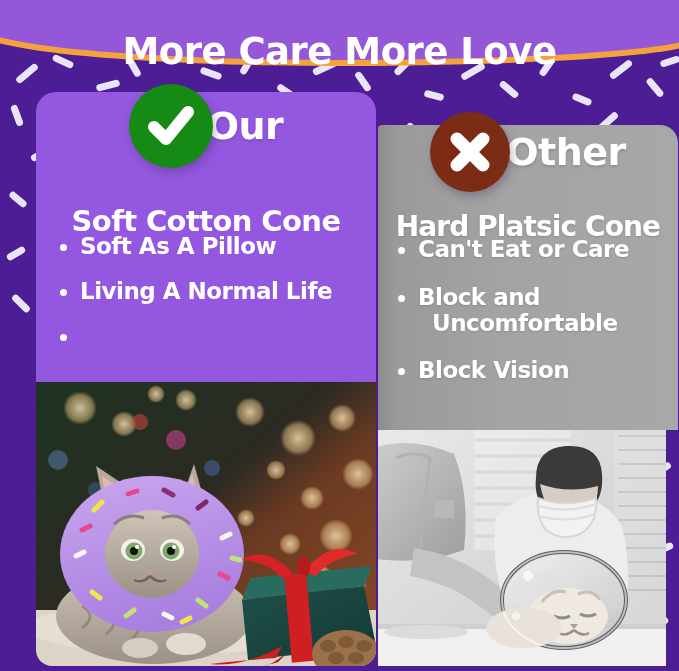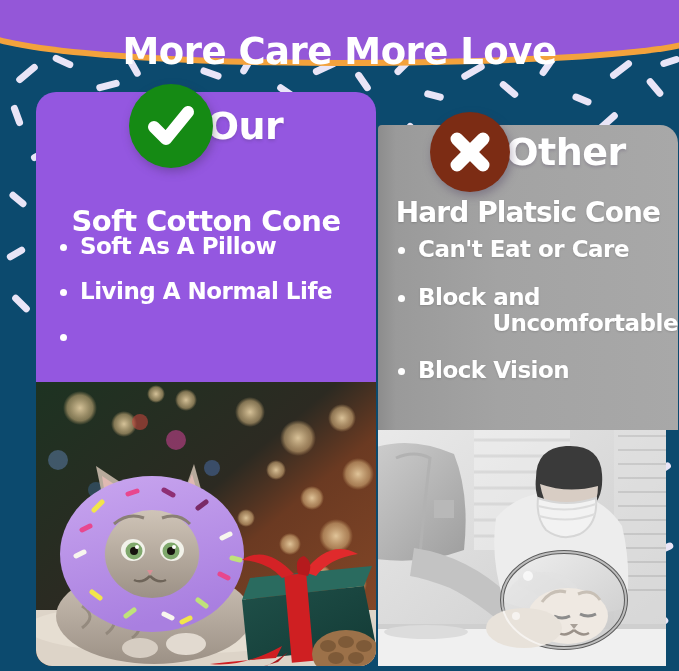--- a/index.html
+++ b/index.html
@@ -8,21 +8,21 @@
     background: #ffffff;
   }
   body {
     font-family: "DejaVu Sans", sans-serif;
   }
   #page {
     position: relative;
     width: 679px;
     height: 671px;
     overflow: hidden;
-    background: #0c4a6e;
+    background: #4c1d95;
   }
 
   
   #confetti {
     position: absolute;
     inset: 0;
     z-index: 0;
     pointer-events: none;
   }
   .dash {
@@ -148,21 +148,21 @@
   }
   #heading-our {
     left: 36px;
     top: 178px;
     width: 340px;
     font-size: 29px;
     letter-spacing: -0.6px;
   }
   #heading-other {
     left: 378px;
-    top: 170px;
+    top: 184px;
     width: 300px;
     font-size: 28px;
     letter-spacing: -0.9px;
     text-shadow: 0 1px 2px rgba(60,60,60,0.25);
   }
 
   
   .bullets {
     position: absolute;
     margin: 0;
@@ -190,21 +190,21 @@
   }
   .bullets li .dot {
     position: absolute;
     left: 0;
     top: 10px;
     width: 7px;
     height: 7px;
     border-radius: 50%;
     background: #ffffff;
   }
-  .bullets li .l2 { display: block; padding-left: 14px; text-align: right; }
+  .bullets li .l2 { display: block; padding-left: 14px; }
 
   
   #photo-our {
     position: absolute;
     left: 36px;
     top: 378px;
     width: 340px;
     height: 288px;
     border-radius: 0 0 16px 16px;
     overflow: hidden;

